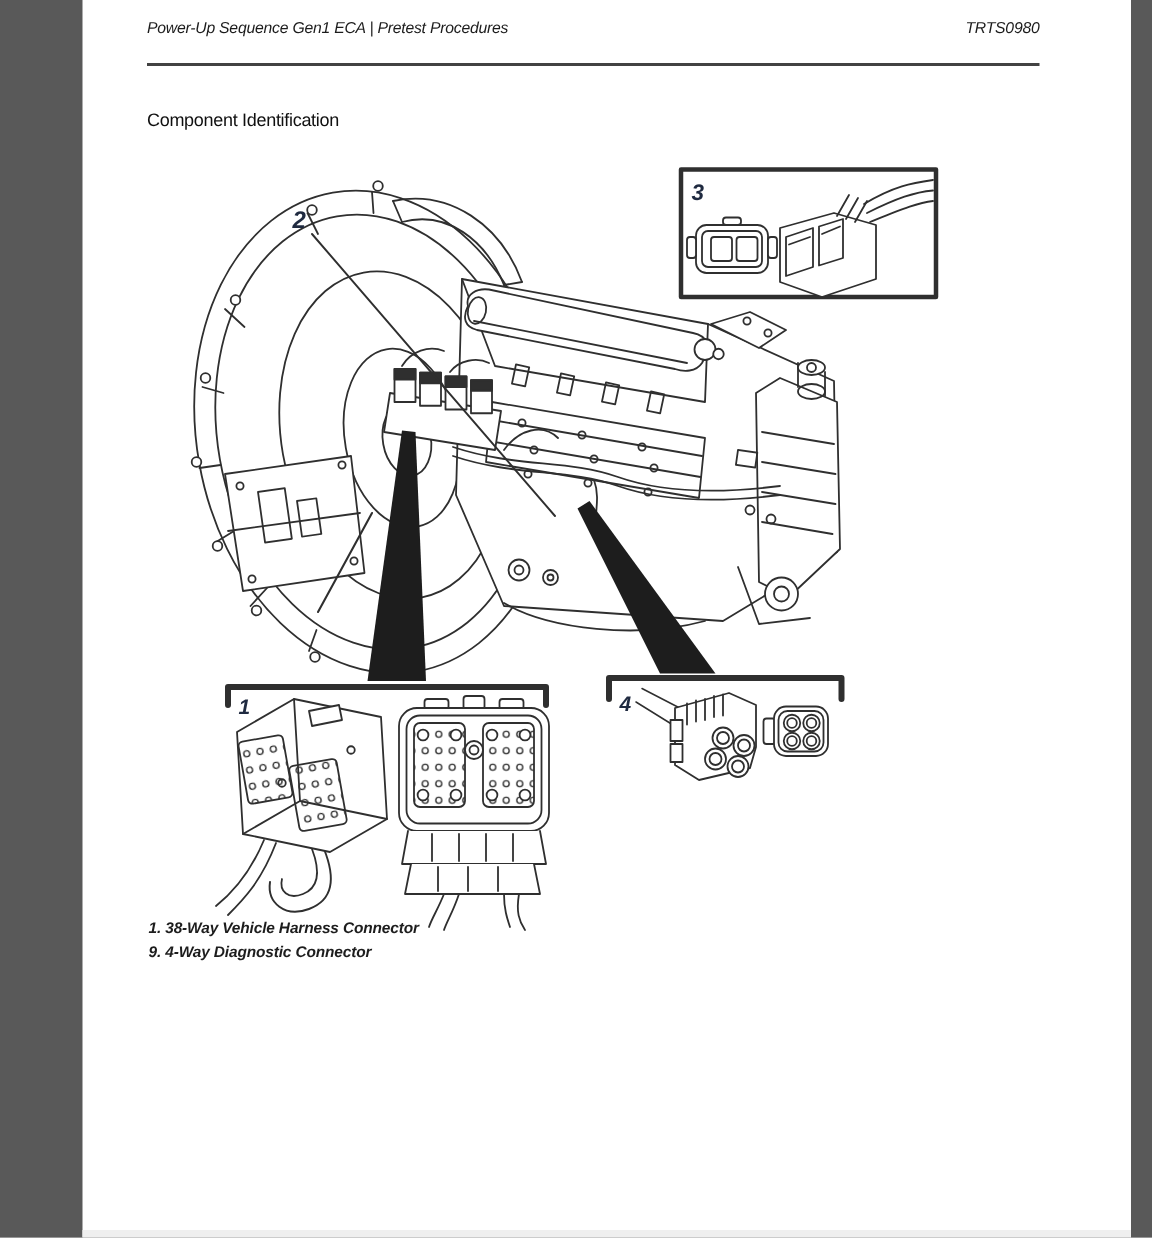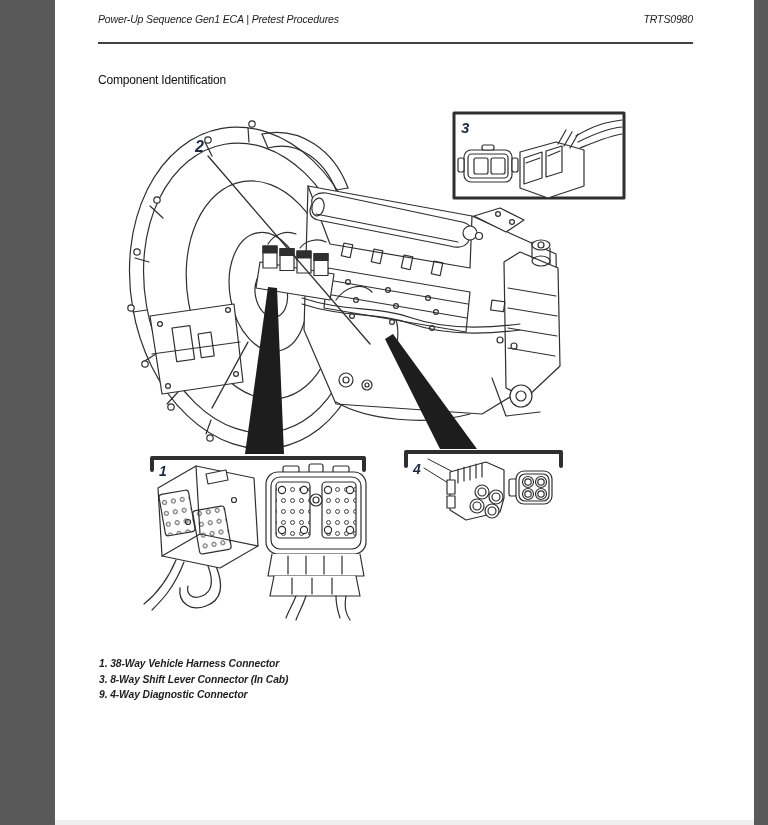--- a/index.html
+++ b/index.html
@@ -13,21 +13,21 @@
   .canvas-right{left:754px;width:14px;}
   .page{position:absolute;left:55px;top:0;width:699px;height:825px;background:#ffffff;}
   .page-bottom-edge{position:absolute;left:55px;bottom:0;width:699px;height:5px;background:#efefef;}
   .hdr{position:absolute;top:13px;font-style:italic;font-weight:normal;font-size:10.5px;
        color:#1c1c1c;letter-spacing:-0.15px;white-space:nowrap;}
   .hdr-left{left:98px;}
   .hdr-right{right:75px;}
   .rule{position:absolute;left:98px;top:42px;width:595px;height:2px;background:#424242;}
   .section-title{position:absolute;left:98px;top:73px;font-weight:normal;font-size:12px;color:#101010;letter-spacing:-0.2px;}
   .legend{position:absolute;left:99px;top:612px;font-style:italic;font-weight:bold;
-          font-size:10.3px;line-height:15.6px;color:#1d1d1d;letter-spacing:-0.1px;margin-top:44px;}
+          font-size:10.3px;line-height:15.6px;color:#1d1d1d;letter-spacing:-0.1px;}
   svg.diagram{position:absolute;left:0;top:0;}
   .co{font-family:"Liberation Sans",sans-serif;font-style:italic;font-weight:bold;fill:#1f2a40;}
 </style>
 </head>
 <body>
 
 <div class="canvas-strip canvas-left"></div>
 <div class="page"></div>
 <div class="canvas-strip canvas-right"></div>
 <div class="page-bottom-edge"></div>
@@ -290,15 +290,14 @@
           <circle cx="528" cy="494" r="3.2"></circle>
         <circle cx="541" cy="494" r="5.5" fill="#ffffff"></circle>
           <circle cx="541" cy="494" r="3.2"></circle>
       </g>
     </g>
   </g>
 </svg>
 
 <div class="legend">
   <div>1. 38-Way Vehicle Harness Connector</div>
-  <div>3. 8-Way Shift Lever Connector (In Cab)</div>
   <div>9. 4-Way Diagnostic Connector</div>
 </div>
 
 </body></html>

